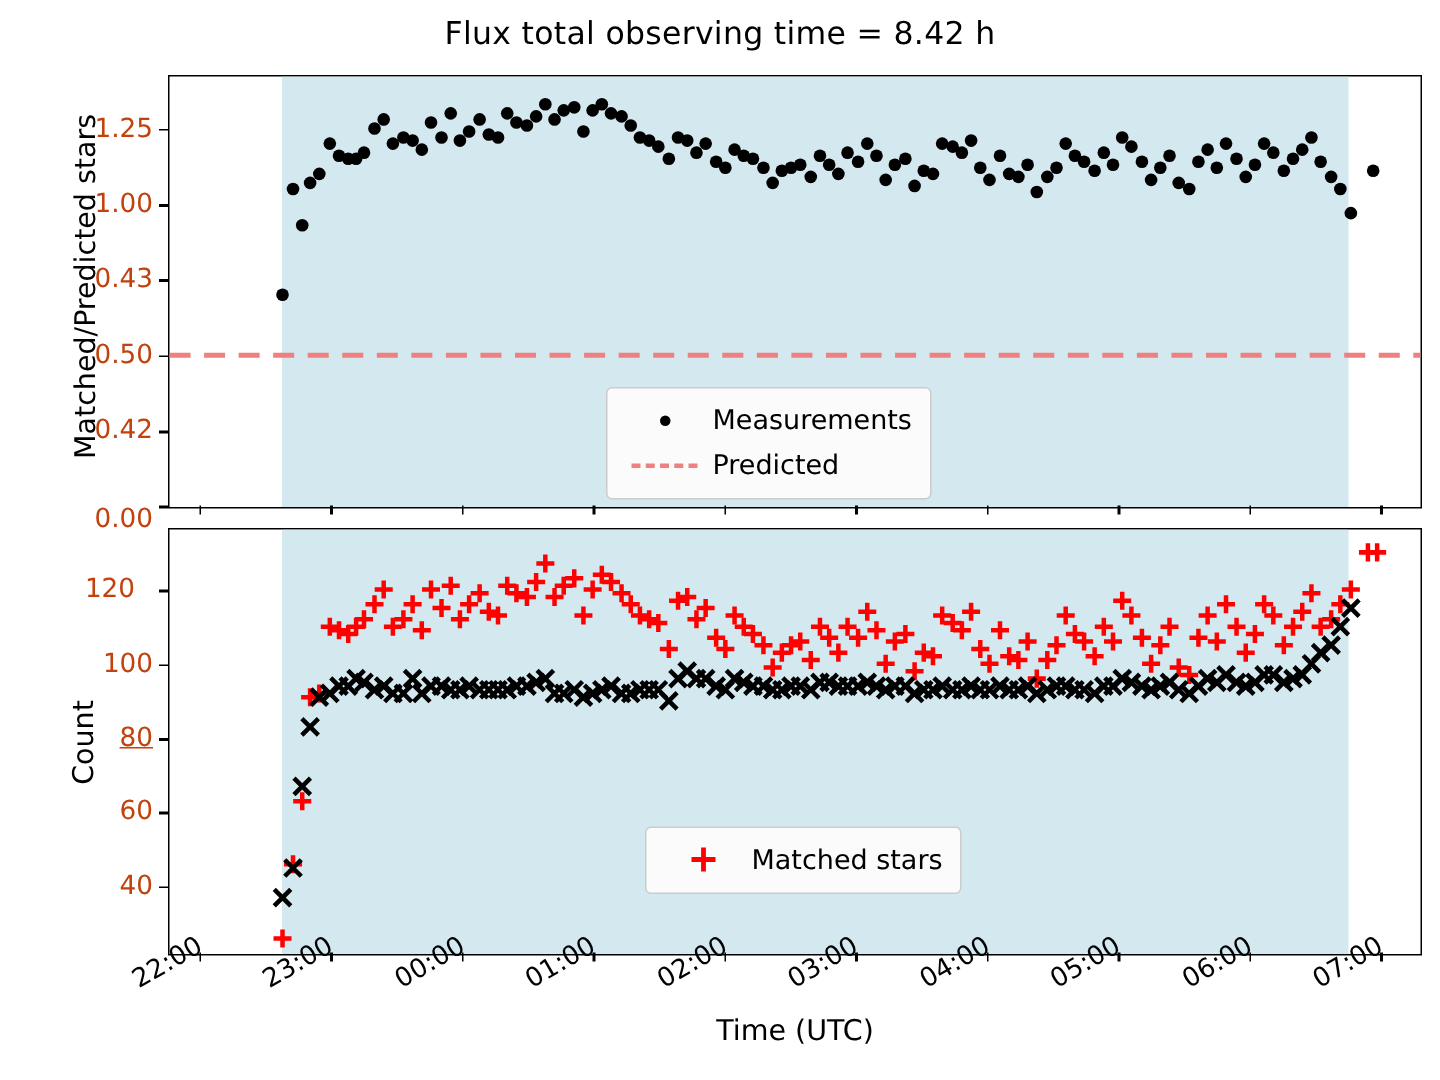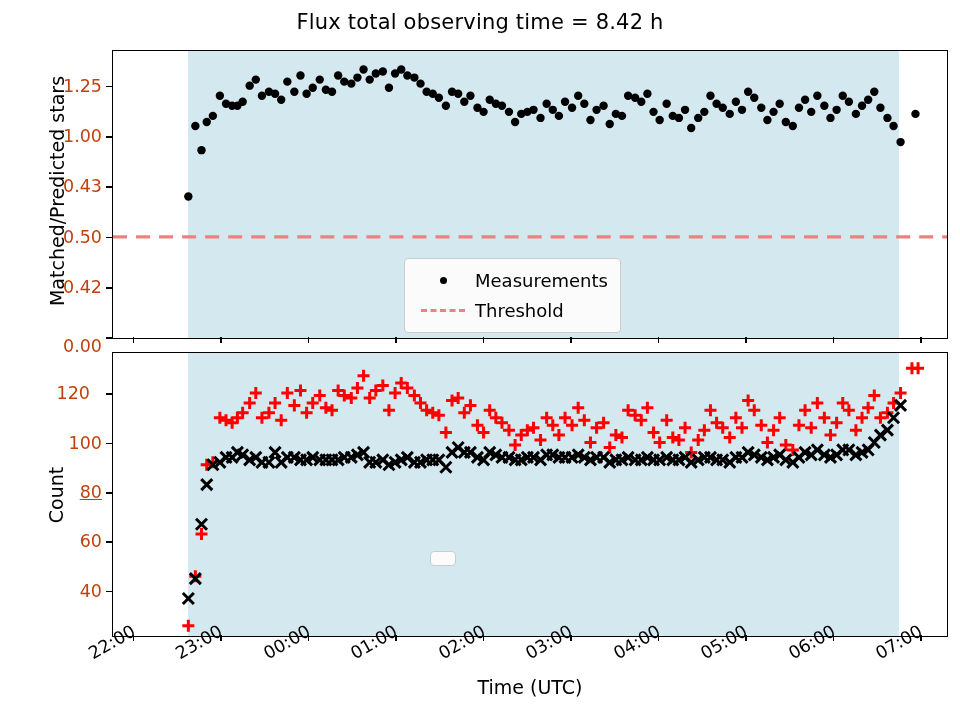--- a/index.html
+++ b/index.html
@@ -604,20 +604,28 @@
     <div class="legend-row">
       <span class="legend-key">
           <span class="dot-key"></span>
         </span>
       <span class="legend-text">Measurements</span>
     </div>
     <div class="legend-row">
       <span class="legend-key">
           <span class="dash-key"></span>
         </span>
-      <span class="legend-text">Threshold</span>
+      <span class="legend-text">Predicted</span>
     </div>
   </div>
 
   <div class="legend" id="legend-bottom">
+    <div class="legend-row">
+      <span class="legend-key">
+        <svg width="22" height="22" viewBox="0 0 22 22">
+            <path d="M11 3 V19 M3 11 H19" stroke="#ff0000" stroke-width="3.2" fill="none"></path>
+          </svg>
+      </span>
+      <span class="legend-text">Matched stars</span>
+    </div>
   </div>
 
 </div>
 
 </body></html>

